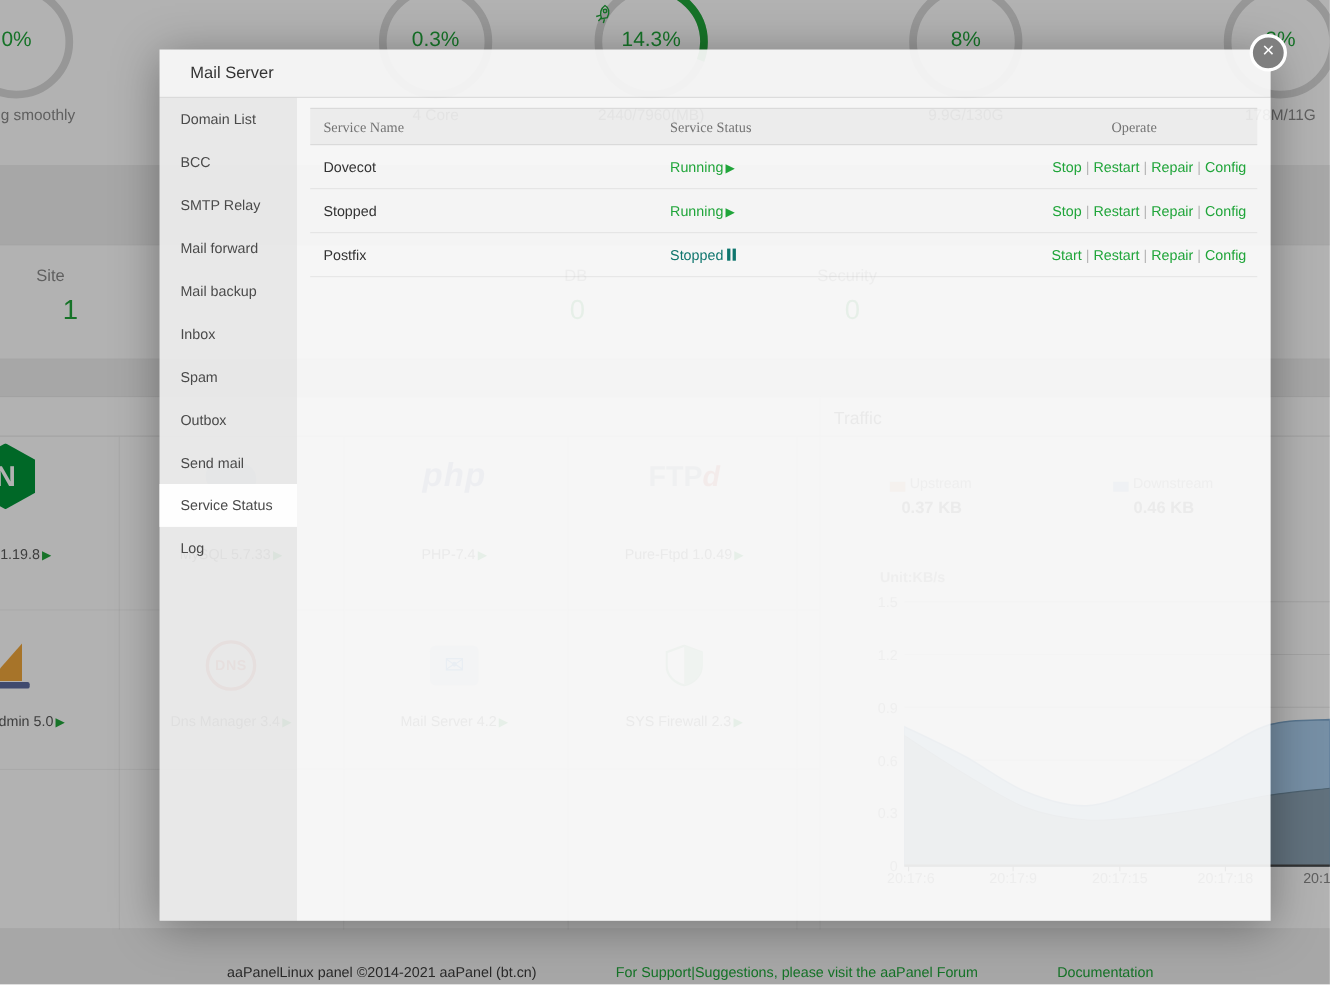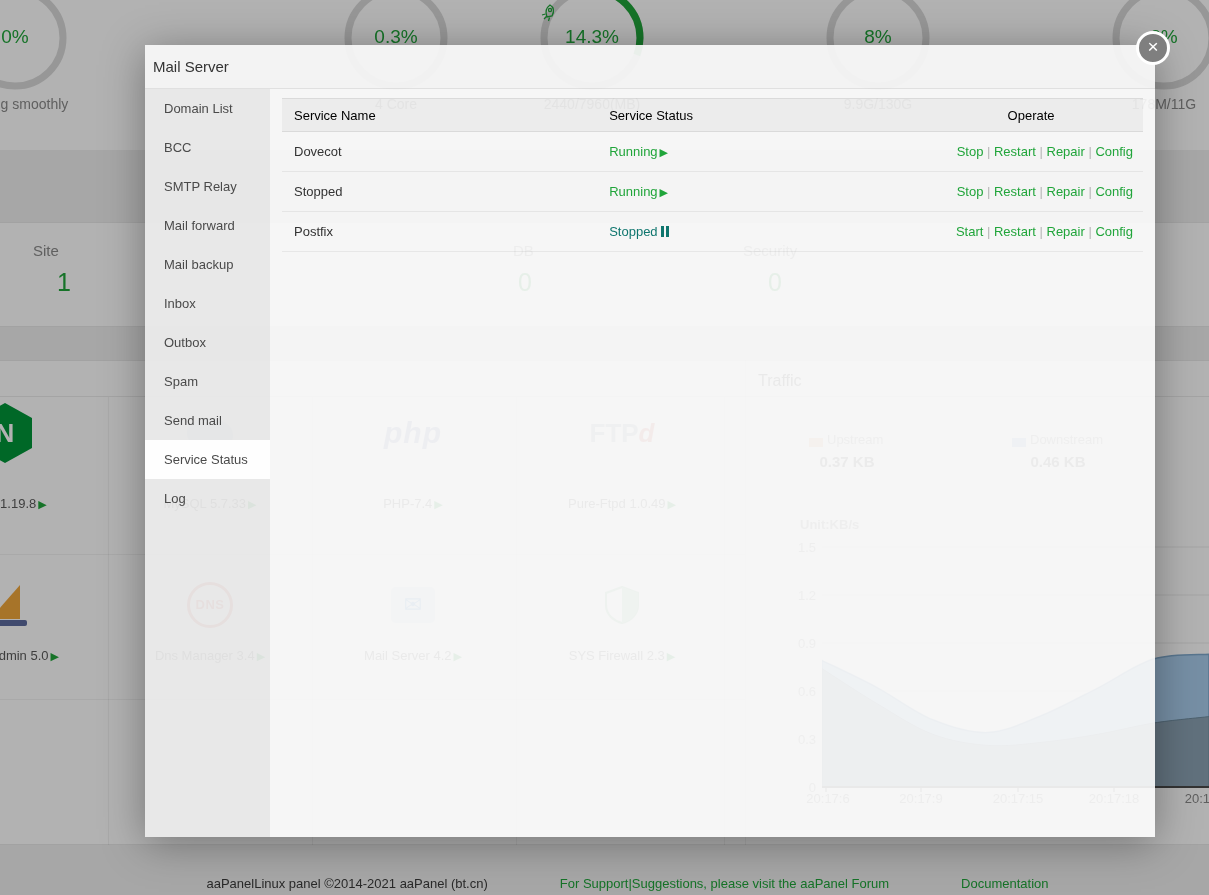--- a/index.html
+++ b/index.html
@@ -66,33 +66,33 @@
   .footer { position:absolute; left:0; top:876px; width:1209px; display:flex;
     justify-content:center; gap:26px; font-size:13px; padding-left:46px; white-space:nowrap; }
   .footer .copy { color:#3c3c3c; }
   .footer a { color:#20a53a; text-decoration:none; cursor:pointer;margin-left:46px; }
 
   
   .overlay { position:absolute; inset:0; background:rgba(0,0,0,0.30); z-index:10; }
   .modal { position:absolute; left:145px; top:45px; width:1010px; height:792px; z-index:20;
     box-shadow:0 6px 40px rgba(0,0,0,0.35); }
   .m-header { height:44px; background:rgba(247,247,247,0.94); border-bottom:1px solid rgba(0,0,0,0.08);
-    line-height:43px; padding-left:8px; font-size:15px; color:#333; }
+    line-height:43px; padding-left:28px; font-size:15px; color:#333; }
   .m-close { position:absolute; top:-14px; right:-15px; width:34px; height:34px;
     border:3px solid #fff; border-radius:50%; background:#7f7f7f; color:#fff;
     text-align:center; line-height:26px; font-size:19px; cursor:pointer; }
   .m-body { display:flex; height:748px; }
   .m-side { width:125px; background:rgba(237,237,237,0.92); }
   .s-item { height:39px; line-height:39px; padding-left:19px; font-size:13px;
     color:#4a4a4a; cursor:pointer; }
   .s-item.active { background:rgba(255,255,255,0.96); }
   .m-content { flex:1; background:rgba(253,253,253,0.90); padding:9px 12px 0 12px; }
   .t-head { display:flex; height:34px; line-height:33px; background:rgba(0,0,0,0.038);
     border-top:1px solid rgba(0,0,0,0.075); border-bottom:1px solid rgba(0,0,0,0.075);
-    font-size:13px; color:#000000; }
+    font-size:13px; color:#737373;font-family:Liberation Serif, serif; }
   .t-row { display:flex; height:40px; line-height:40px;
     border-bottom:1px solid rgba(0,0,0,0.06); font-size:13px; color:#333; }
   .c1 { width:38%; padding-left:12px; }
   .c2 { width:36%; }
   .c3 { width:26%; text-align:right; padding-right:10px; }
   .t-head .c3 { text-align:center; padding-right:0; }
   .status-running { color:#20a53a; }
   .status-stopped { color:#0f766e; }
   .pause-icon { display:inline-block; width:8px; height:11px; margin-left:3px;
     border-left:3px solid currentColor; border-right:3px solid currentColor;
@@ -285,22 +285,22 @@
   <div class="m-close">×</div>
   <div class="m-header">Mail Server</div>
   <div class="m-body">
     <div class="m-side">
       <div class="s-item">Domain List</div>
       <div class="s-item">BCC</div>
       <div class="s-item">SMTP Relay</div>
       <div class="s-item">Mail forward</div>
       <div class="s-item">Mail backup</div>
       <div class="s-item">Inbox</div>
+      <div class="s-item">Spam</div>
       <div class="s-item">Outbox</div>
-      <div class="s-item">Spam</div>
       <div class="s-item">Send mail</div>
       <div class="s-item active">Service Status</div>
       <div class="s-item">Log</div>
     </div>
     <div class="m-content">
       <div class="tbl">
         <div class="t-head">
           <div class="c1">Service Name</div>
           <div class="c2">Service Status</div>
           <div class="c3">Operate</div>

